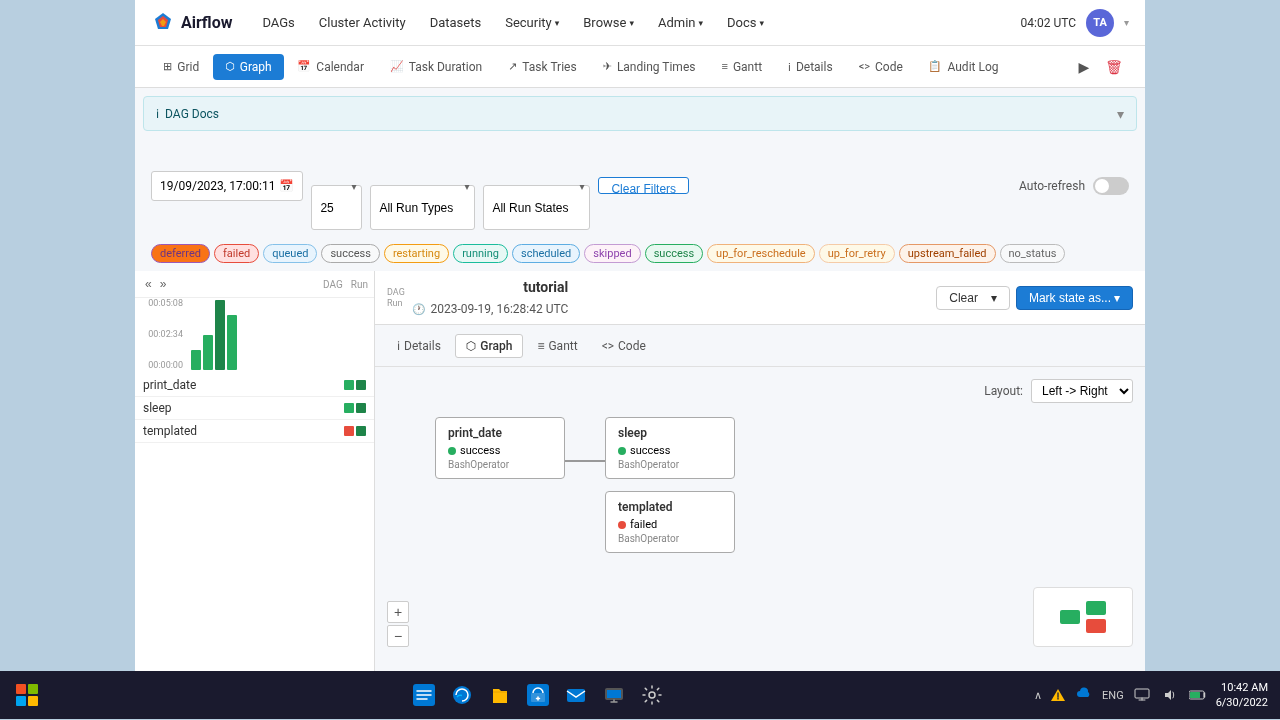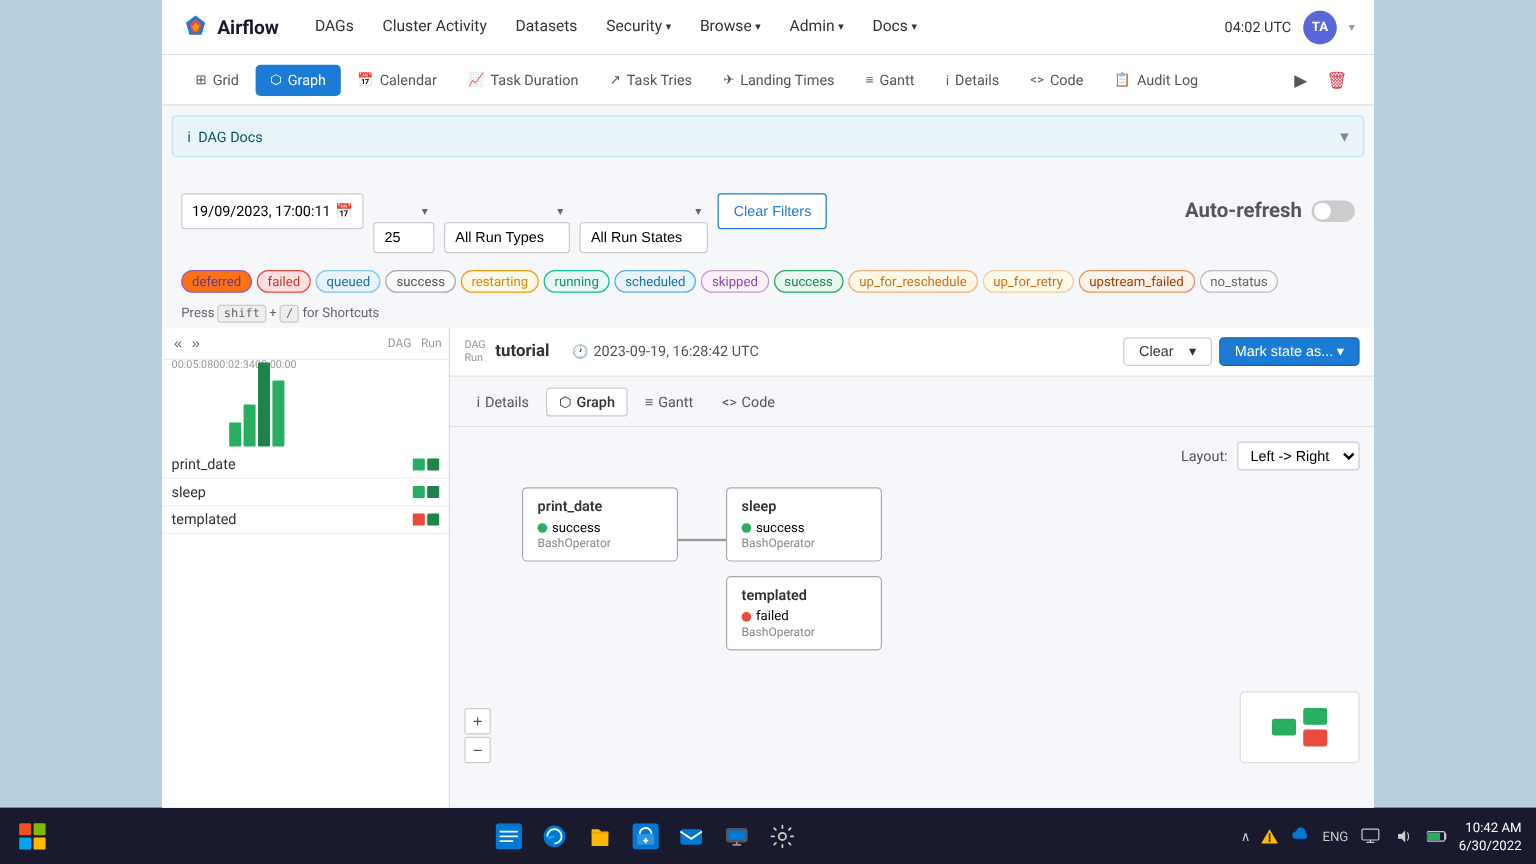--- a/index.html
+++ b/index.html
@@ -28,25 +28,25 @@
     .icon-btn { background: none; border: none; cursor: pointer; padding: 4px 6px; color: #555; font-size: 14px; }
     .icon-btn.red { color: #dc3545; }
 
     
     .dag-docs { background: #e8f4f8; border: 1px solid #bee5eb; margin: 8px 8px 0; border-radius: 4px; padding: 8px 12px; display: flex; align-items: center; justify-content: space-between; font-size: 12px; color: #0c5460; }
     .dag-docs-left { display: flex; align-items: center; gap: 6px; }
 
     
     .filters-bar { background: #f5f7fa; padding: 10px 16px; display: flex; align-items: center; gap: 8px; flex-wrap: wrap; }
     .filter-input { border: 1px solid #ccc; border-radius: 3px; padding: 4px 8px; font-size: 12px; background: white; display: flex; align-items: center; gap: 4px; height: 30px; }
-    .filter-select { border: 1px solid #ccc; border-radius: 3px; padding: 4px 8px; font-size: 12px; background: white; height: 26px; cursor: pointer; appearance: none; padding-right: 20px; margin-top: 44px; }
+    .filter-select { border: 1px solid #ccc; border-radius: 3px; padding: 4px 8px; font-size: 12px; background: white; height: 45px; cursor: pointer; appearance: none; padding-right: 20px; margin-top: 44px; }
     .filter-select-wrapper { position: relative; display: inline-block; }
     .filter-select-wrapper::after { content: '▾'; position: absolute; right: 6px; top: 50%; transform: translateY(-50%); pointer-events: none; font-size: 10px; color: #666; }
-    .btn-clear { background: white; border: 1px solid #1c7cd5; color: #1c7cd5; padding: 4px 12px; border-radius: 3px; cursor: pointer; font-size: 12px; height: 30px; }
-    .auto-refresh { margin-left: auto; display: flex; align-items: center; gap: 8px; font-size: 17px; color: #555; font-weight: bold; }
+    .btn-clear { background: white; border: 1px solid #1c7cd5; color: #1c7cd5; padding: 4px 12px; border-radius: 3px; cursor: pointer; font-size: 12px; height: 17px; }
+    .auto-refresh { margin-left: auto; display: flex; align-items: center; gap: 8px; font-size: 12px; color: #555; }
     .toggle { width: 36px; height: 18px; background: #ccc; border-radius: 9px; position: relative; cursor: pointer; }
     .toggle-knob { width: 14px; height: 14px; background: white; border-radius: 50%; position: absolute; top: 2px; left: 2px; transition: left 0.2s; }
 
     
     .status-badges { padding: 4px 16px 8px; display: flex; align-items: center; gap: 4px; flex-wrap: wrap; }
     .status-badge { padding: 2px 8px; border-radius: 10px; font-size: 11px; border: 1px solid; cursor: pointer; }
     .badge-deferred { background: #f97316; border-color: #9b59b6; color: #6c3483; }
     .badge-failed { background: #ffe0e0; border-color: #e74c3c; color: #c0392b; }
     .badge-queued { background: #e8f4fd; border-color: #85c1e9; color: #1a6fa3; }
     .badge-removed { background: #f8f9fa; border-color: #aaa; color: #555; }
@@ -287,37 +287,34 @@
     <span class="status-badge badge-running">running</span>
     <span class="status-badge badge-scheduled">scheduled</span>
     <span class="status-badge badge-skipped">skipped</span>
     <span class="status-badge badge-success">success</span>
     <span class="status-badge badge-up_for_reschedule">up_for_reschedule</span>
     <span class="status-badge badge-up_for_retry">up_for_retry</span>
     <span class="status-badge badge-upstream_failed">upstream_failed</span>
     <span class="status-badge badge-no_status">no_status</span>
   </div>
 
-  <div class="shortcut-hint">
-    Press <kbd>shift</kbd> + <kbd>/</kbd> for Shortcuts
-  </div>
 
   <div class="main-content">
 
     <div class="left-panel">
       <div class="panel-controls">
         <button class="expand-btn">«</button>
         <button class="expand-btn">»</button>
         <span class="panel-dag-label">DAG</span>
         <span style="margin-left:8px;" class="panel-run-label">Run</span>
       </div>
 
 
       <div style="display:flex;padding:0 8px 4px;gap:4px;">
-        <div style="display:flex;flex-direction:row;justify-content:space-between;font-size:9px;color:#999;height:72px;width:44px;text-align:right;padding-right:4px;">
+        <div style="display:flex;flex-direction:column;justify-content:space-between;font-size:9px;color:#999;height:72px;width:44px;text-align:right;padding-right:4px;">
           <span>00:05:08</span>
           <span>00:02:34</span>
           <span>00:00:00</span>
         </div>
         <div style="display:flex;align-items:flex-end;gap:2px;height:72px;flex:1;">
           <div style="width:10px;height:20px;background:#27ae60;border-radius:1px;"></div>
           <div style="width:10px;height:35px;background:#27ae60;border-radius:1px;"></div>
           <div style="width:10px;height:70px;background:#1e8449;border-radius:1px;"></div>
           <div style="width:10px;height:55px;background:#27ae60;border-radius:1px;"></div>
         </div>
@@ -349,21 +346,21 @@
     </div>
 
     <div class="right-panel">
 
       <div class="right-panel-header">
         <div class="dag-info">
           <div style="display:flex;flex-direction:column;gap:1px;">
             <span style="font-size:9px;color:#999;">DAG</span>
             <span style="font-size:9px;color:#999;">Run</span>
           </div>
-          <div style="display:flex;flex-direction:row;gap:19px;text-align:right;">
+          <div style="display:flex;flex-direction:column;gap:7px;text-align:right;">
             <span style="font-size:14px;font-weight:bold;color:#333;">tutorial</span>
             <div class="dag-run-time">
               <span style="color:#888;font-size:11px;">🕐</span>
               <span>2023-09-19, 16:28:42 UTC</span>
             </div>
           </div>
         </div>
         <div class="right-panel-actions">
           <button class="btn-clear-dag">
             <span>Clear</span>

